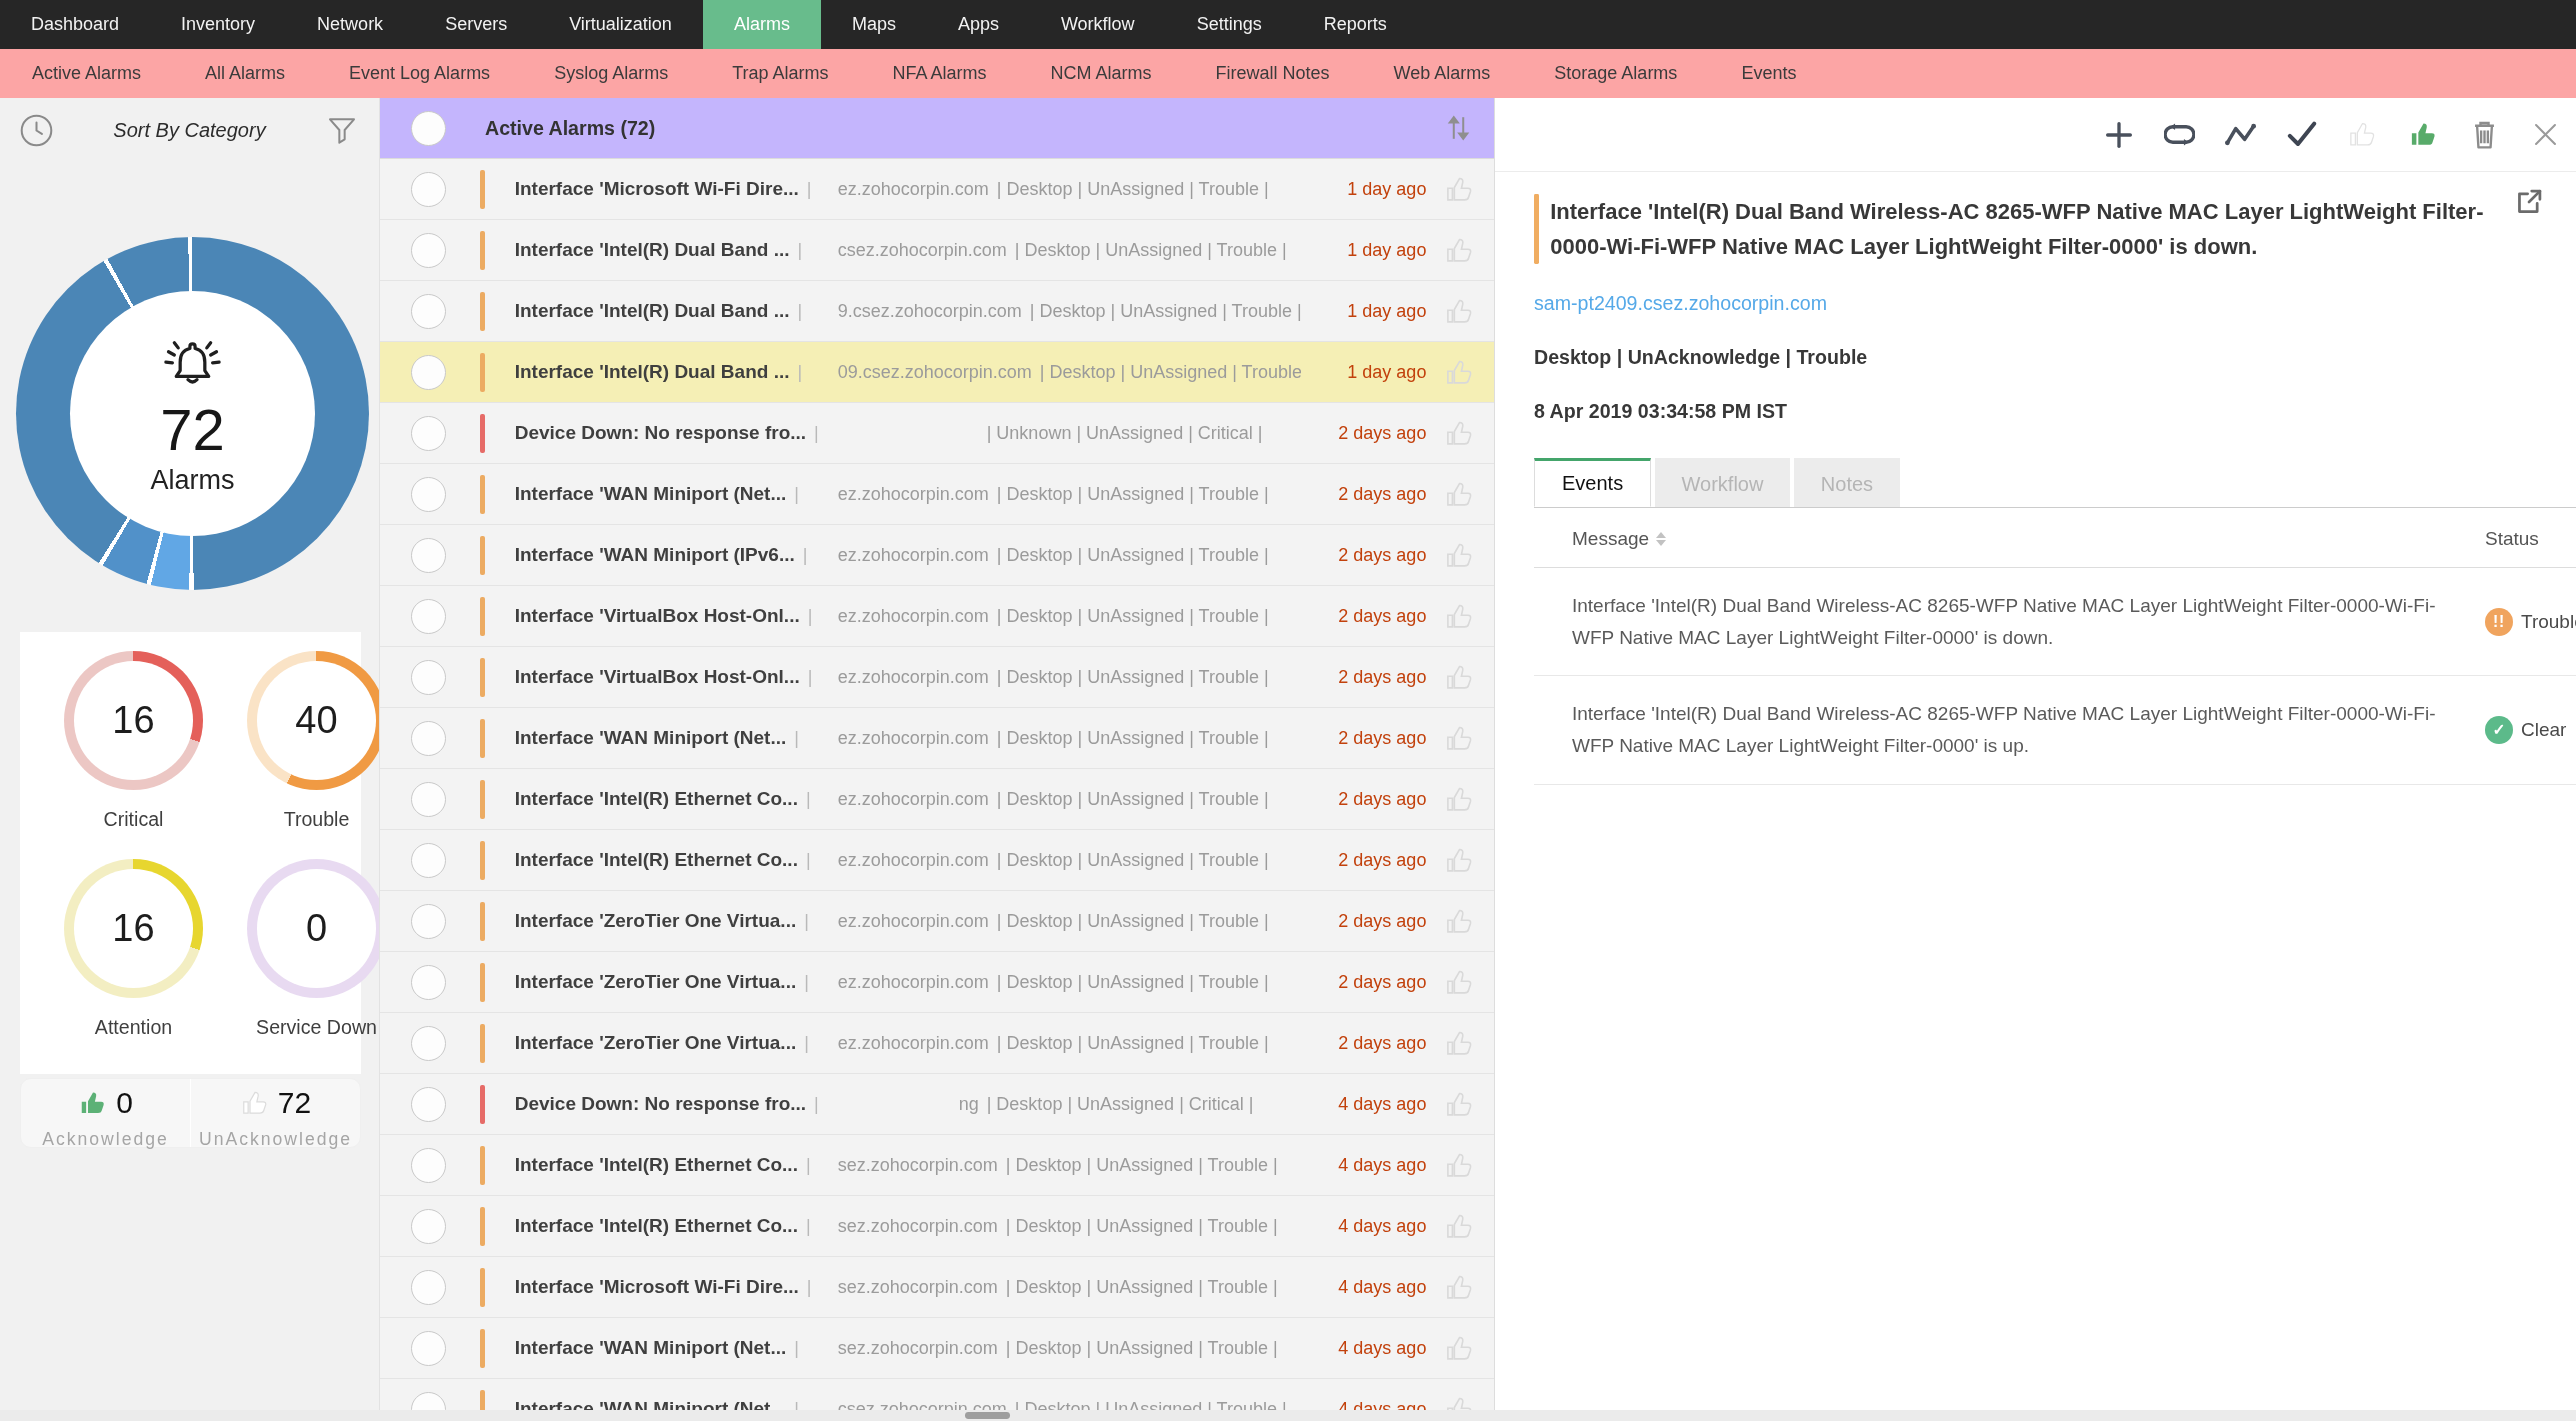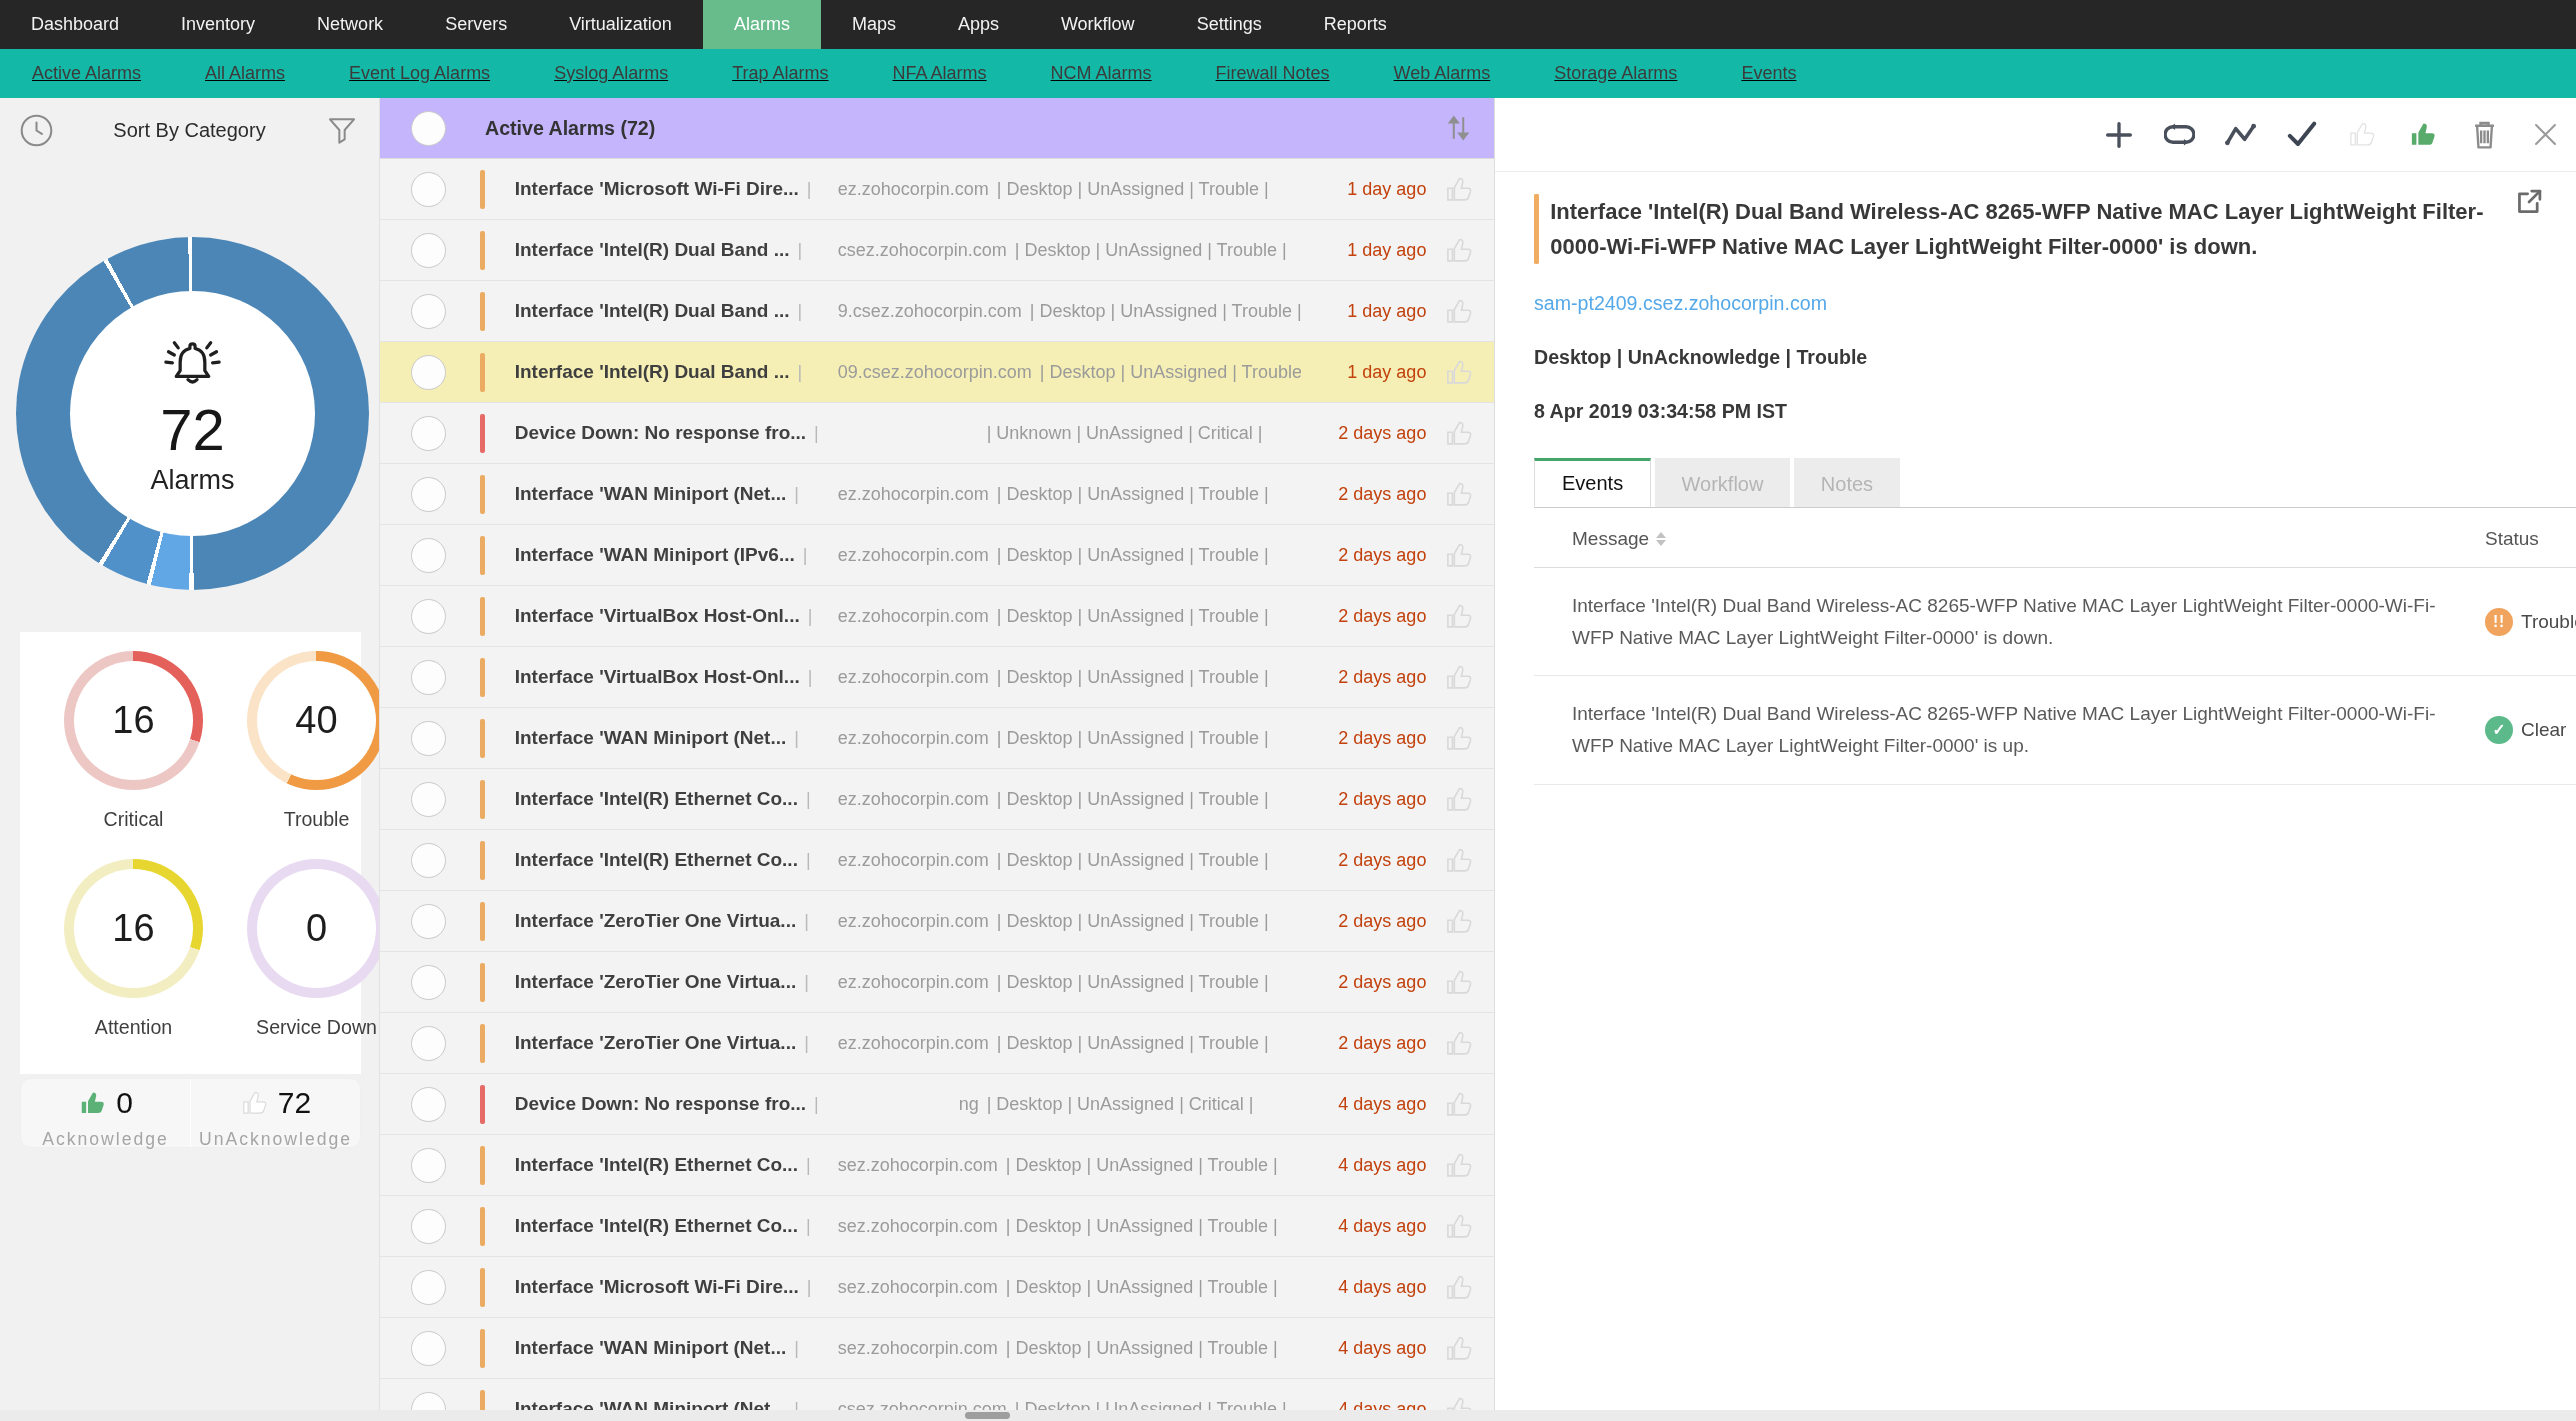--- a/index.html
+++ b/index.html
@@ -8,27 +8,27 @@
     position:relative; width:2576px; height:1421px; overflow:hidden;
     font-family:"Liberation Sans", sans-serif; background:#f1f1f1;
   }
 
   
   .topnav { position:absolute; top:0; left:0; width:100%; height:49px; background:#262626; display:flex; align-items:stretch; }
   .topnav .nav-item { color:#f2f2f2; font-size:18px; line-height:49px; padding:0 31px; cursor:pointer; white-space:nowrap; }
   .topnav .nav-item.active { background:#68bc8c; color:#ffffff; }
 
   
-  .subnav { position:absolute; top:49px; left:0; width:100%; height:59px; background:#14b8a6; border-bottom:0.7px solid #e3e3e3; display:flex;text-decoration:underline; }
+  .subnav { position:absolute; top:49px; left:0; width:100%; height:59px; background:#fca5a5; border-bottom:0.7px solid #e3e3e3; display:flex; }
   .subnav .sub-item { position:relative; font-size:18px; color:#3b3b3b; line-height:48px; padding:0 32px; cursor:pointer; white-space:nowrap; }
   .subnav .sub-item.active::after { content:""; position:absolute; left:0; right:0; bottom:-0.7px; height:5.4px; background:#68bc8c; }
 
   
   .sidebar { position:absolute; top:98px; left:0; width:379px; bottom:0; background:#f1f1f1; }
-  .side-head { display:flex; align-items:center; justify-content:space-between; padding:10.8px 17.6px 0 17.6px; height:54px; }
+  .side-head { display:flex; align-items:center; justify-content:space-between; padding:10.8px 17.6px 0 17.6px; height:54px;font-style:italic; }
   .side-title { font-size:20px; color:#2c2c2c; }
   .icon-btn { width:38px; height:38px; display:flex; align-items:center; justify-content:center; cursor:pointer; }
 
   .big-donut-wrap { position:absolute; top:139px; left:16px; width:353px; height:353px; }
   .big-donut { position:absolute; inset:0; border-radius:50%; }
   .big-donut::after { content:""; position:absolute; inset:54px; border-radius:50%; background:#ffffff; }
   .donut-center { position:absolute; inset:54px; display:flex; flex-direction:column; align-items:center; justify-content:center; z-index:2; }
   .donut-num { font-size:58px; font-weight:500; color:#171717; margin-top:4px; }
   .donut-lbl { font-size:27px; color:#222222; margin-top:2.7px; }
 

